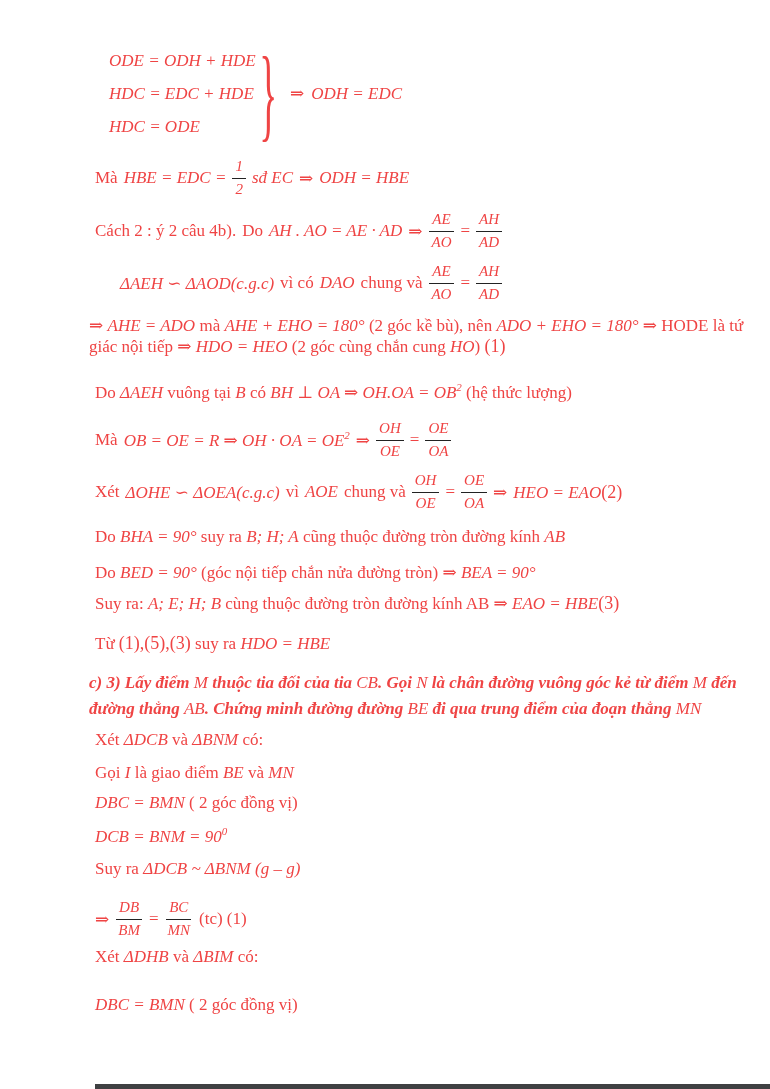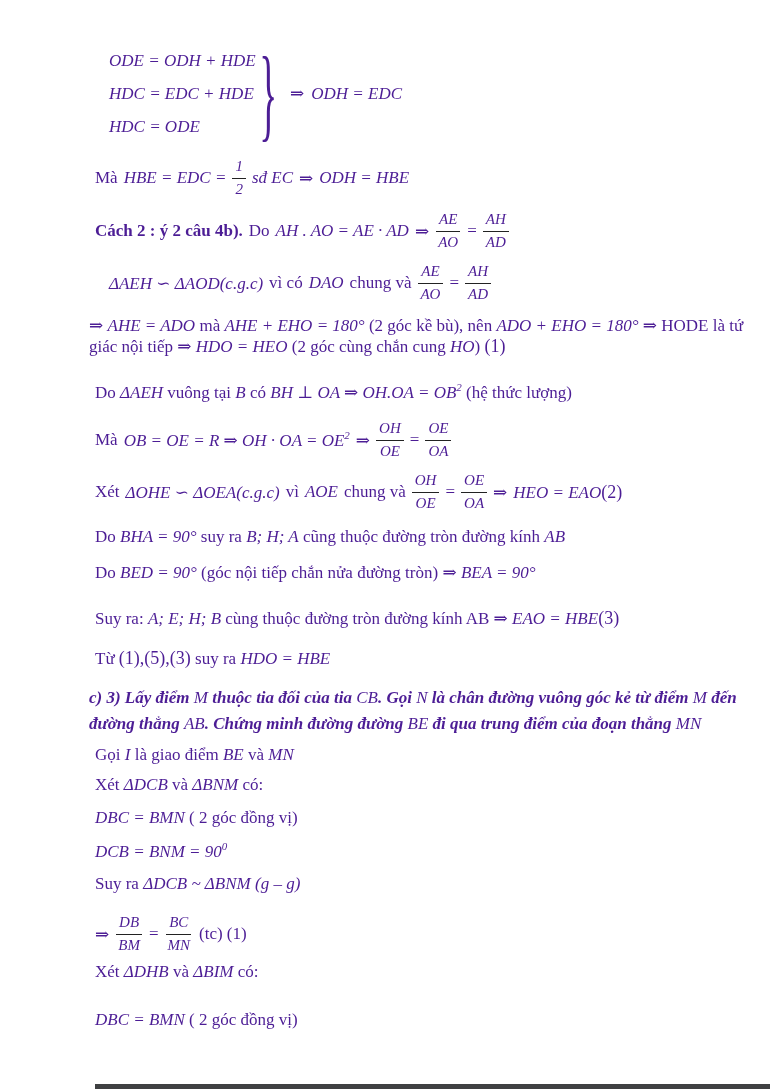--- a/index.html
+++ b/index.html
@@ -1,28 +1,28 @@
 <!DOCTYPE html>
 <html><head>
 <meta charset="utf-8">
 <style>
   html,body{margin:0;padding:0;background:#ffffff;}
   .page{
     position:relative;
     width:770px;height:1089px;
     background:#ffffff;
-    color:#4c1d95;
+    color:#ef4444;
     font-family:"Liberation Serif","DejaVu Serif","DejaVu Sans",serif;
     font-size:17px;
     overflow:hidden;
   }
   .content{padding:44px 22px 0 95px;}
   .m{font-style:italic;}
   .t{font-style:normal;}
-  .b{font-weight:bold;font-style:normal;}
+  .b{font-weight:normal;font-style:normal;}
   .sym{font-style:normal;}
   .ref{font-size:18px;font-style:normal;}
   sup{font-size:11px;font-style:italic;line-height:0;}
   
   .s-system{display:flex;align-items:center;margin:0 0 14px 14px;}
   .sys-eqs{display:flex;flex-direction:column;}
   .sys-eqs .m{line-height:33px;}
   .brace{
     display:inline-block;
     font-size:34px;font-weight:400;
@@ -37,27 +37,27 @@
     display:inline-flex;flex-direction:column;align-items:center;
     font-style:italic;font-size:15px;line-height:1.3;vertical-align:middle;
   }
   .frac .num{border-bottom:1px solid #222;padding:0 3px 1px;}
   .frac .den{padding:1px 3px 0;}
   
   .tline{margin:0 0 12px 0;line-height:24px;}
   .nowrap{white-space:nowrap;}
   .s-ma{margin-bottom:11px;}
   .s-cach2{margin-bottom:10px;}
-  .s-aeh{margin-left:14px;margin-bottom:12px;}
+  .s-aeh{margin-left:25px;margin-bottom:12px;}
   .s-hode{margin:0 -14px 24px -6px;line-height:20px;}
   .s-abo{margin-bottom:14px;}
   .s-oboe{margin-bottom:10px;}
   .s-ohe{margin-bottom:12px;}
   .s-bha{margin-bottom:12px;}
-  .s-bed{margin-bottom:21px;}
+  .s-bed{margin-bottom:6px;}
   .s-bea{margin-bottom:12px;}
   .s-aehb{margin-bottom:13px;}
   .s-tu{margin-bottom:12px;line-height:28px;}
   .s-headc{font-weight:bold;font-style:italic;margin:0 -14px 6px -6px;line-height:26px;}
   .s-headc .hm{font-weight:400;font-style:italic;}
   .s-goi{margin-bottom:6px;}
   .s-dcb{margin-bottom:9px;}
   .s-dbc1{margin-bottom:10px;}
   .s-dcb90{margin-bottom:8px;}
   .s-sim{margin-bottom:17px;}
@@ -233,37 +233,37 @@
       <span class="hm">N</span>
       <span>là chân đường vuông góc kẻ từ điểm</span>
       <span class="hm">M</span>
       <span>đến đường thẳng</span>
       <span class="hm">AB</span><span>. Chứng minh đường đường</span>
       <span class="hm">BE</span>
       <span>đi qua trung điểm của đoạn thẳng</span>
       <span class="hm">MN</span>
     </p>
 
+    <p class="tline s-dcb">
+      <span class="t">Xét</span>
+      <span class="m">ΔDCB</span>
+      <span class="t">và</span>
+      <span class="m">ΔBNM</span>
+      <span class="t">có:</span>
+    </p>
+
     <p class="tline s-goi">
       <span class="t">Gọi</span>
       <span class="m">I</span>
       <span class="t">là giao điểm</span>
       <span class="m">BE</span>
       <span class="t">và</span>
       <span class="m">MN</span>
     </p>
 
-    <p class="tline s-dcb">
-      <span class="t">Xét</span>
-      <span class="m">ΔDCB</span>
-      <span class="t">và</span>
-      <span class="m">ΔBNM</span>
-      <span class="t">có:</span>
-    </p>
-
     <p class="tline s-dbc1">
       <span class="m">DBC = BMN</span>
       <span class="t">( 2  góc đồng vị)</span>
     </p>
 
     <p class="tline s-dcb90">
       <span class="m nowrap"><span>DCB = BNM = 90</span><sup>0</sup></span>
     </p>
 
     <p class="tline s-sim">

